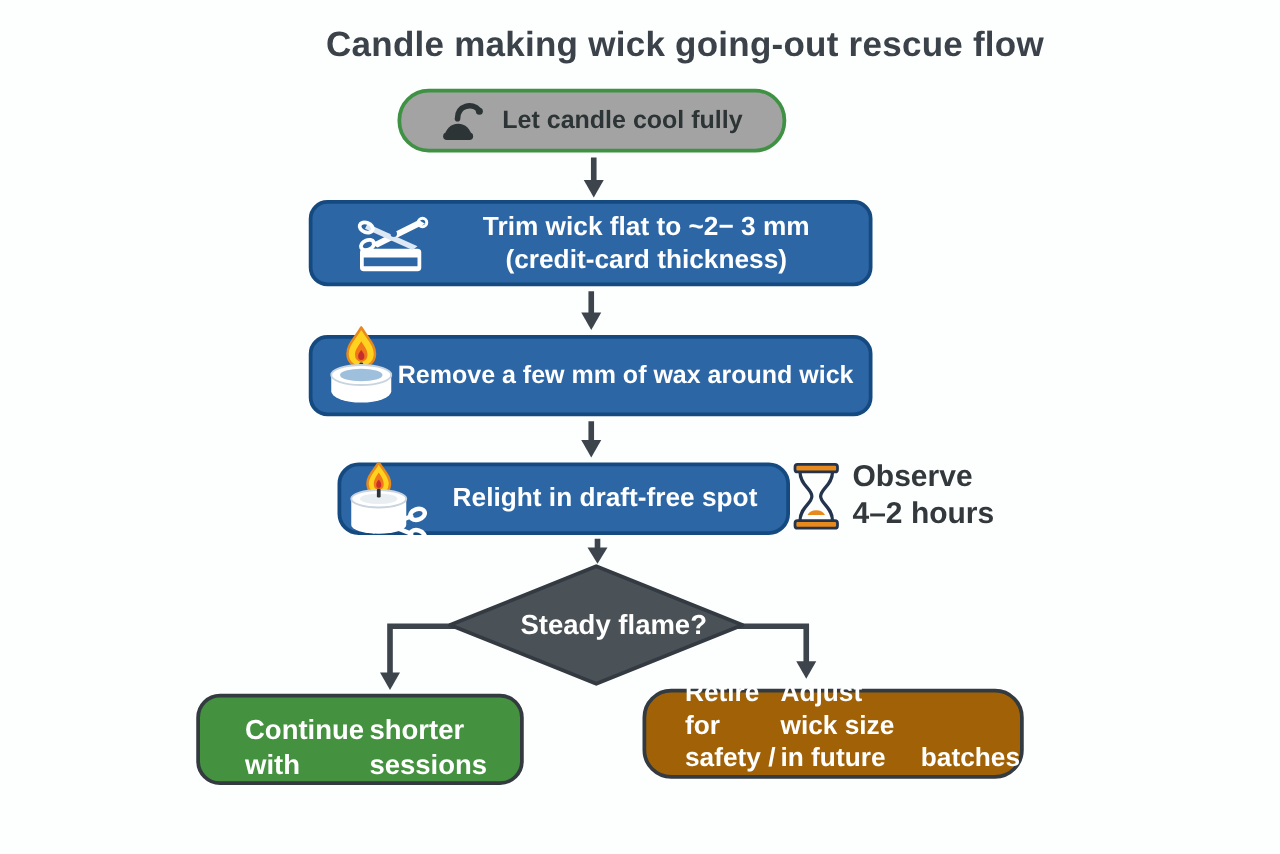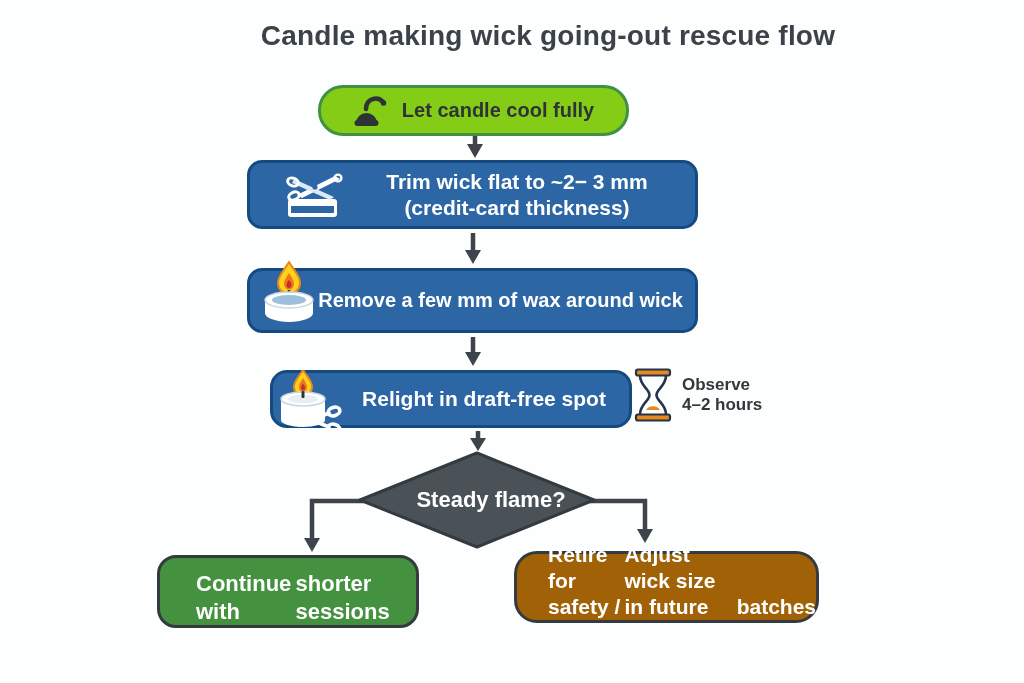--- a/index.html
+++ b/index.html
@@ -12,43 +12,43 @@
   .title {
     position:absolute; top:20px; left:0; width:100%;
     text-align:center; font-size:28px; letter-spacing:0.2px;
     color:#3b4249;
     padding-left:36px;
   }
   .node { position:absolute; display:flex; align-items:center; box-sizing:border-box; }
 
   .node-cool {
     left:318px; top:71px; width:311px; height:51px;
-    background:#84cc16; border:3px solid #3f9143; border-radius:25px;
+    background:#a3a3a3; border:3px solid #3f9143; border-radius:25px;
     justify-content:center; gap:11px;
-    color:#2d3436; font-size:20px;margin-top:14px;
+    color:#2d3436; font-size:20px;
   }
 
   .node-blue {
     background:#2d66a5; border:3px solid #154a80; color:#ffffff;
   }
   .node-trim   { left:247px; top:160px; width:451px; height:69px; border-radius:15px; font-size:21px;padding-left:21px; }
   .node-remove { left:247px; top:268px; width:451px; height:65px; border-radius:15px; font-size:20px; }
   .node-relight{ left:270px; top:370px; width:362px; height:58px; border-radius:17px; font-size:21px; }
 
   .blue-text { flex:1; text-align:center; line-height:1.22; padding-right:10px; }
   .trim-icon-wrap { margin-left:14px; display:flex; align-items:center; }
   .remove-icon-wrap { margin-left:12px; margin-top:-16px; display:flex; align-items:center; }
   .relight-icon-wrap { position:absolute; left:0px; top:-3px; }
   .relight-text { flex:1; text-align:center; padding-left:66px; }
 
   .observe-group {
     position:absolute; left:633px; top:368px;
     display:flex; align-items:center; gap:9px;
   }
-  .observe-text { color:#33383d; font-size:17px; line-height:1.2; }
+  .observe-text { color:#33383d; font-size:24px; line-height:1.2; }
   .observe-text span { display:block; }
 
   .decision-label {
     position:absolute; left:381px; top:487px; width:220px;
     text-align:center; color:#ffffff; font-size:22px;
   }
 
   .node-outcome { flex-direction:row; justify-content:center; align-items:flex-end; color:#ffffff; }
   .node-continue {
     left:157px; top:555px; width:262px; height:73px;

